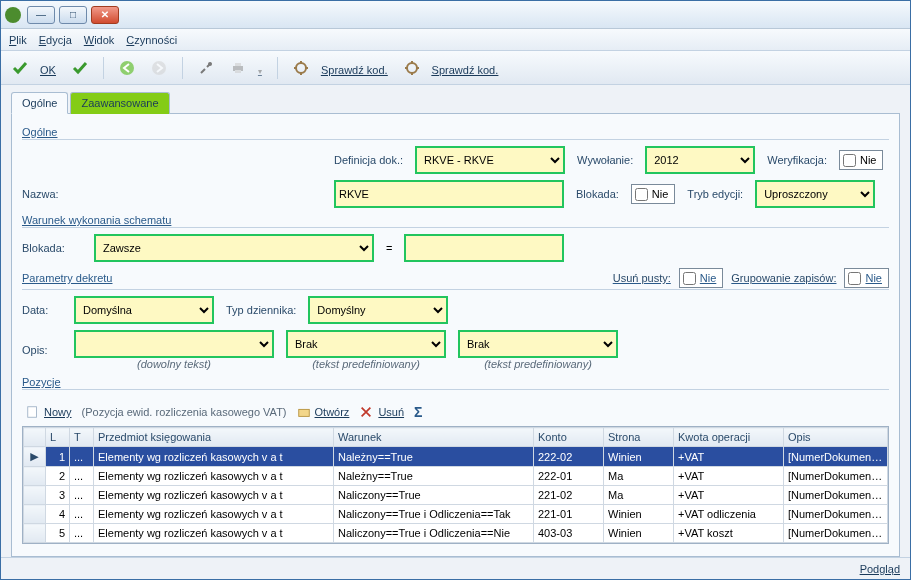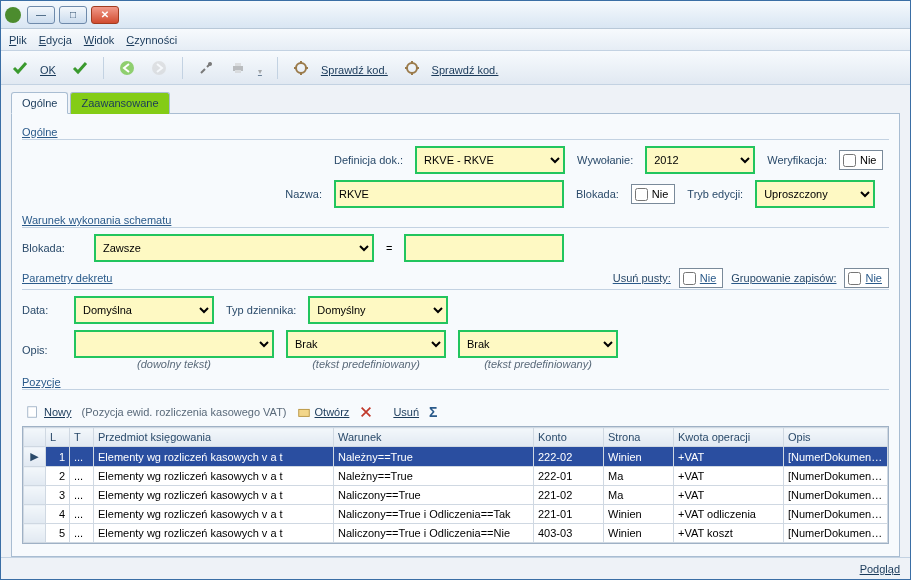--- a/index.html
+++ b/index.html
@@ -135,21 +135,21 @@
         <select style="width:150px"><option>RKVE - RKVE</option></select>
         <label>Wywołanie:</label>
         <select style="width:110px"><option>2012</option></select>
         <label>Weryfikacja:</label>
         <div class="check">
             <input type="checkbox" style="">
             <span>Nie</span>
           </div>
       </div>
       <div class="row">
-        <div style="width:300px;text-align:right"><label>Nazwa:</label></div>
+        <div style="width:300px;text-align:left"><label>Nazwa:</label></div>
         <input type="text" style="width: 230px;" value="RKVE">
         <label>Blokada:</label>
         <div class="check">
             <input type="checkbox" style="">
             <span>Nie</span>
           </div>
         <label>Tryb edycji:</label>
         <select style="width:120px"><option>Uproszczony</option></select>
       </div>
 
@@ -204,21 +204,21 @@
             </svg>
           <span class="pos-link">Nowy</span>
         </span>
         <span style="color:#5a6a7a">(Pozycja ewid. rozliczenia kasowego VAT)</span>
         <span style="display:inline-flex;align-items:center;gap:4px">
           <svg width="14" height="14" viewBox="0 0 16 16">
               <rect x="2" y="5" width="12" height="8" fill="#f3d68a" stroke="#b5903a"></rect>
             </svg>
           <span class="pos-link">Otwórz</span>
         </span>
-        <span style="display:inline-flex;align-items:center;gap:20px">
+        <span style="display:inline-flex;align-items:center;gap:5px">
           <svg width="14" height="14" viewBox="0 0 16 16">
               <path d="M3 3 L13 13 M13 3 L3 13" stroke="#c0392b" stroke-width="2"></path>
             </svg>
           <span class="pos-link">Usuń</span>
         </span>
         <span class="sigma">Σ</span>
       </div>
 
       <div class="grid">
         <table>

